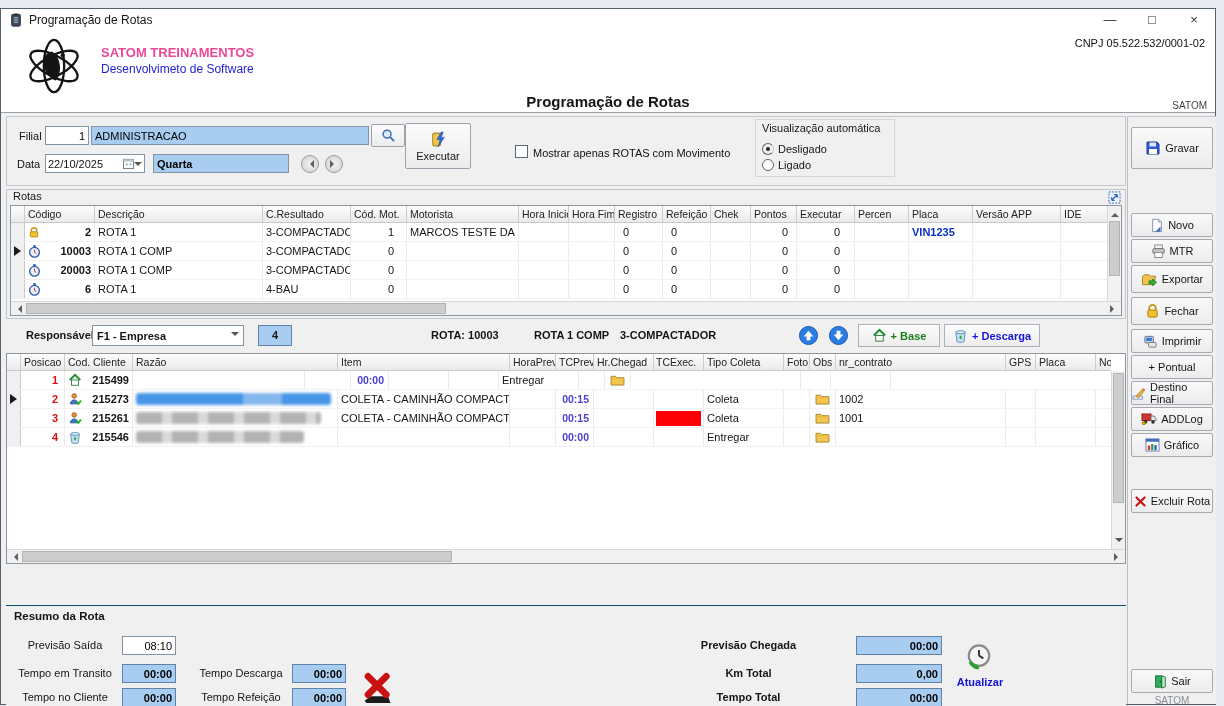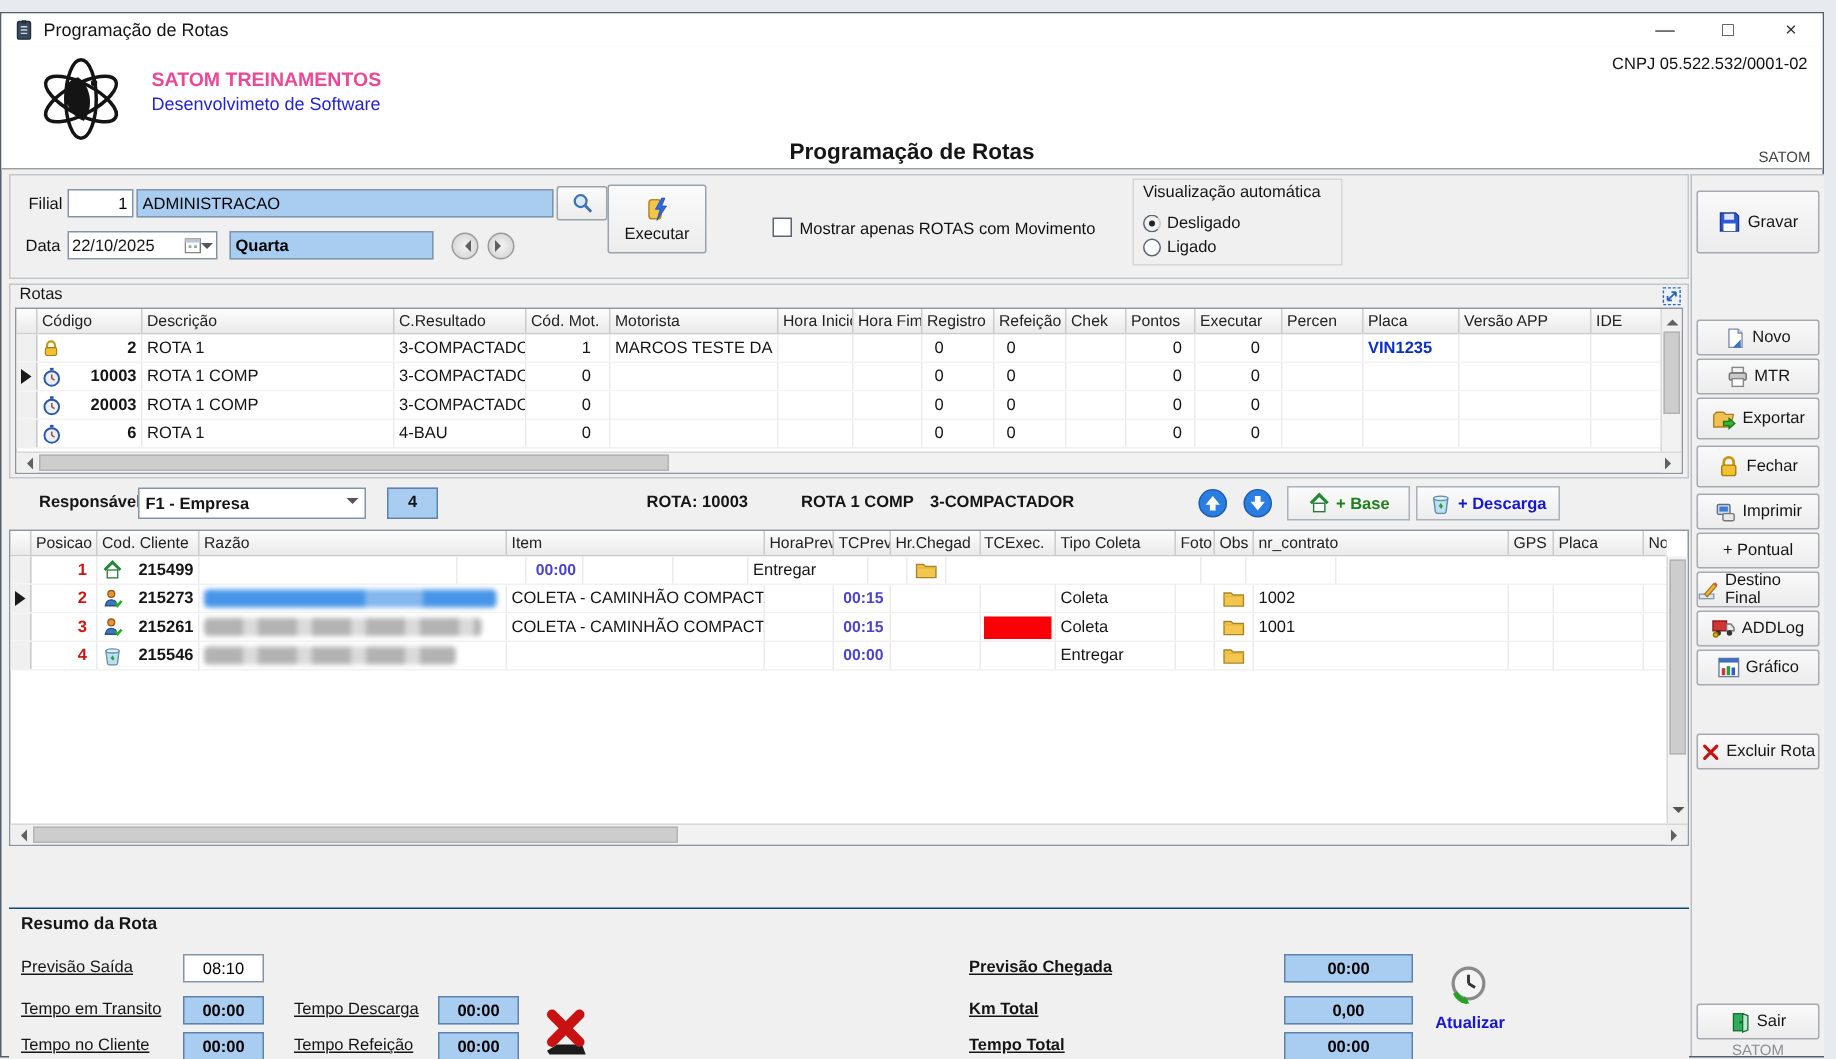--- a/index.html
+++ b/index.html
@@ -81,23 +81,23 @@
   
   .routebar{position:absolute;left:5px;top:313px;width:1120px;height:29px;background:#f0f0f0;}
   .routebar .lbl-b{font-weight:bold;}
   .combo{position:absolute;left:86px;top:3px;width:152px;height:21px;background:#fff;border:1px solid #8294a8;display:flex;align-items:center;padding:0 4px;font-weight:bold;}
   .combo .chev{margin-left:auto;}
   .countbox{position:absolute;left:252px;top:3px;width:34px;height:21px;background:#a9cdf1;border:1px solid #5f82ab;text-align:center;line-height:19px;font-weight:bold;}
   .navcirc{position:absolute;width:21px;height:21px;top:3px;}
   .minibtn{position:absolute;top:2px;height:23px;background:linear-gradient(#fcfcfc,#ededed);border:1px solid #a9b2bc;display:flex;align-items:center;justify-content:center;gap:4px;font-weight:bold;}
   
   .resumo{position:absolute;left:5px;top:557px;width:1120px;height:138px;border-top:1px solid #0c4a6e;background:#f0f0f0;margin-top:39px;}
-  .resumo .rt-lbl{position:absolute;text-align:left;text-decoration:underline;}
+  .resumo .rt-lbl{position:absolute;text-align:center;}
   .resumo .b{font-weight:bold;}
-  .resumo .tbox{position:absolute;text-align:center;}
+  .resumo .tbox{position:absolute;}
   .resumo .tbox.strong{border:1px solid #5f82ab;font-weight:bold;}
   
   .sidebar{position:absolute;left:1126px;top:107px;width:89px;height:588px;background:#f0f0f0;border-left:1px solid #b9bec3;border-top:1px solid #c3c7cb;}
   .sbtn{position:absolute;left:3px;width:82px;height:24px;background:linear-gradient(#f9f9f9,#ececec);border:1px solid #a5aab0;border-radius:2px;display:flex;align-items:center;justify-content:center;gap:4px;font-size:11px;}
   .sbrand{position:absolute;left:0;right:0;top:578px;text-align:center;color:#8a8f94;font-size:10px;}
   .icon{display:inline-flex;align-items:center;justify-content:center;flex:0 0 auto;}
 </style>
 </head>
 <body>
 

